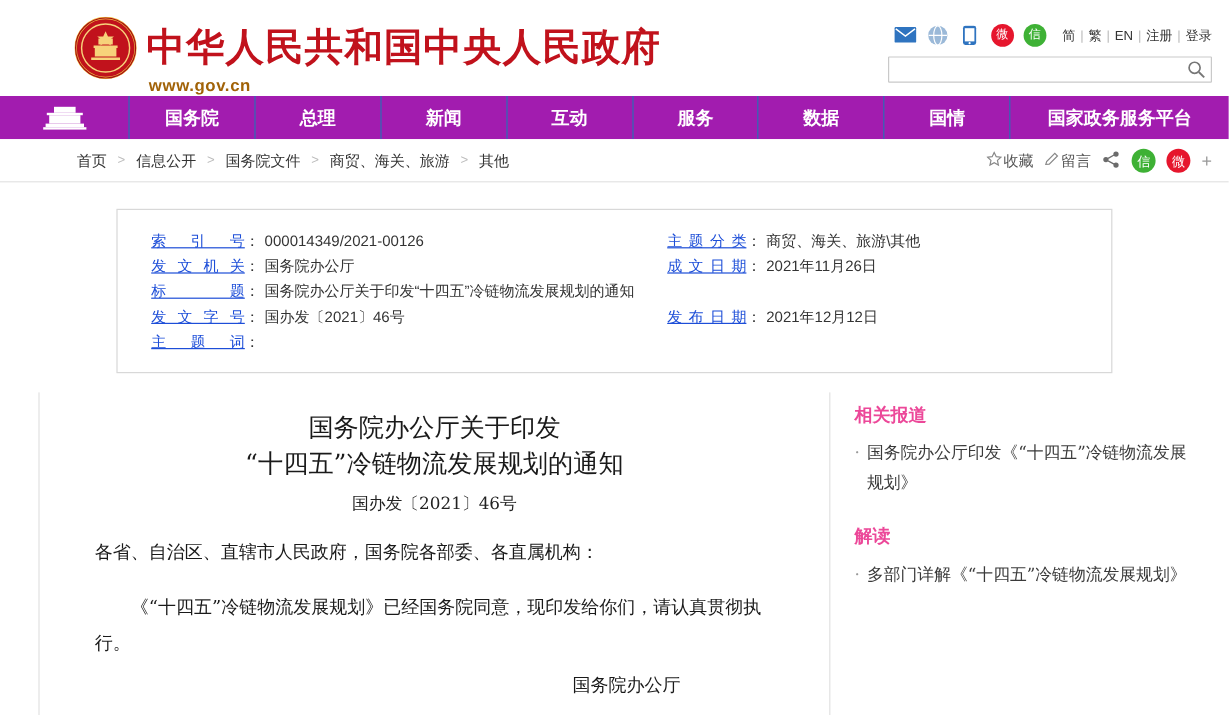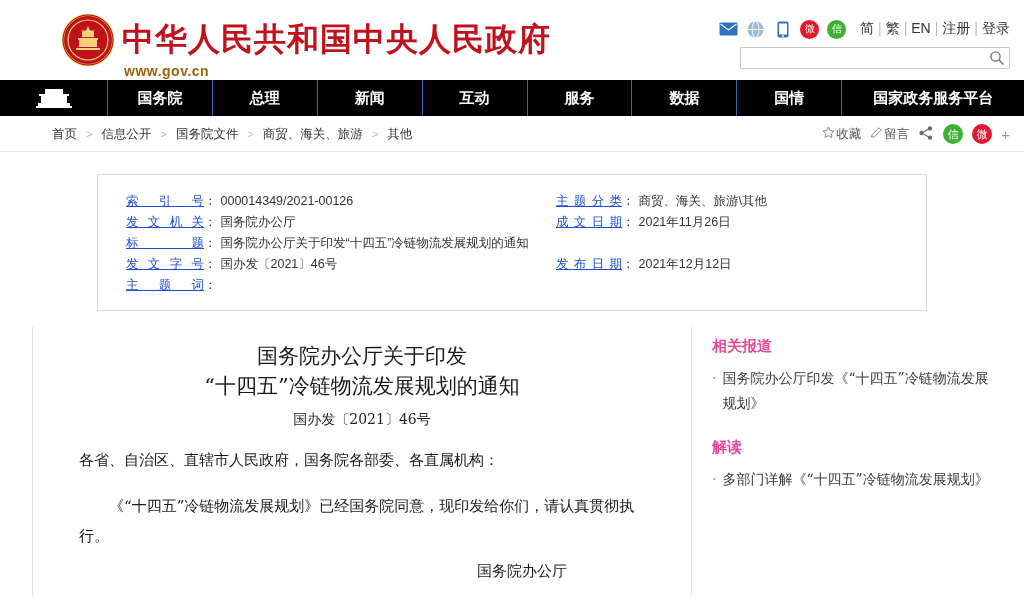--- a/index.html
+++ b/index.html
@@ -60,21 +60,21 @@
   .ico-round {
     width: 19px; height: 19px;
     border-radius: 50%;
     display:inline-flex; align-items:center; justify-content:center;
     color:#fff; font-size:10px;
   }
   .ico-weibo { background:#e6162d; }
   .ico-wechat { background:#3eb135; }
   .top-links {
     margin-left: 6px;
-    font-size: 14px;
+    font-size: 11px;
     color: #333;
     white-space: nowrap;
   }
   .top-links span { cursor: pointer; }
   .top-links .sep { color: #bbb; margin: 0 4px; }
 
   .searchbox {
     position: absolute;
     right: 14px; top: 47px;
     width: 270px; height: 22px;
@@ -94,21 +94,21 @@
   .search-btn {
     position: absolute;
     right: 4px; top: 2px;
     width: 16px; height: 16px;
     cursor: pointer;
   }
 
   
   .nav {
     height: 36px;
-    background: #000000;
+    background: #a21caf;
     display: flex;
     align-items: stretch;
     color: #fff;
   }
   .nav-home {
     width: 108px;
     display: flex; align-items: center; justify-content: center;
     border-right: 1px solid #2f6cb5;
   }
   .nav-item {
@@ -124,21 +124,21 @@
 
   
   .crumb-bar {
     position: relative;
     height: 36px;
     border-bottom: 1px solid #e3e3e3;
     background: #fff;
   }
   .crumb {
     position: absolute;
-    left: 52px; top: 0;
+    left: 64px; top: 0;
     height: 36px;
     display: flex; align-items: center;
     font-size: 12.5px;
     color: #333;
   }
   .crumb .c-sep { color: #bbb; margin: 0 9px; font-size: 11px; }
   .crumb .c-item { cursor: pointer; }
 
   .crumb-right {
     position: absolute;

